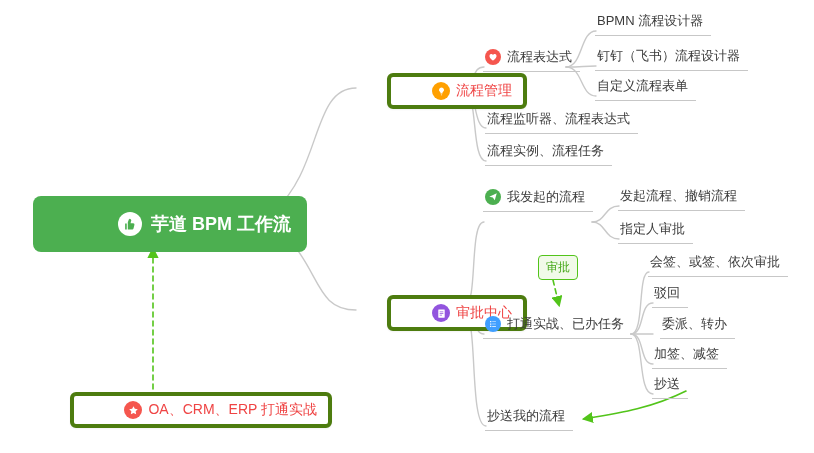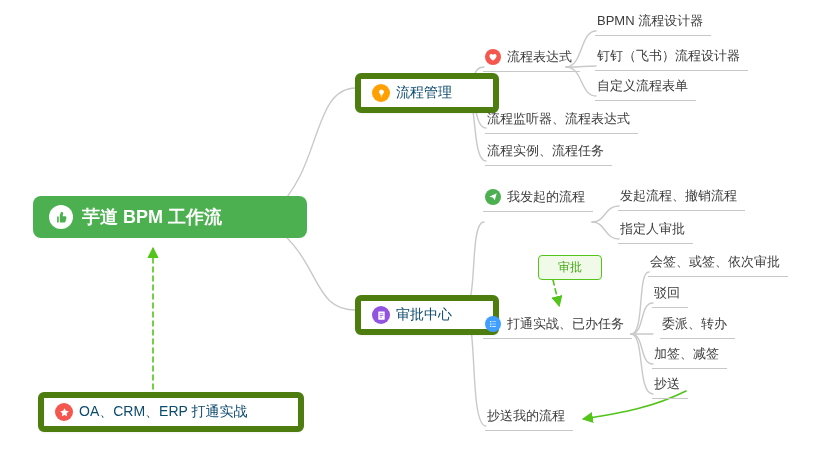--- a/index.html
+++ b/index.html
@@ -5,35 +5,36 @@
   html,body { margin:0; padding:0; }
   body {
     width:814px; height:453px;
     background:#ffffff;
     font-family:"Liberation Sans","DejaVu Sans",sans-serif;
     position:relative; overflow:hidden;
   }
   .canvas { position:absolute; left:0; top:0; width:814px; height:453px; }
   svg.links { position:absolute; left:0; top:0; }
 
-  .node { position:absolute; display:flex; align-items:center; gap:6px; white-space:nowrap; }
+  .node { position:absolute; display:flex; align-items:center; gap:6px; white-space:nowrap;justify-content:flex-end; }
 
   .box {
-    background:#fff; border:6px solid #4d7c0f; border-radius:6px;
-    padding:5px 11px; font-size:14px; color:#0c4a6e;
+    background:#fff; border:4px solid #4d7c0f; border-radius:6px;
+    padding:5px 11px; font-size:14px; color:#ef4444;
     box-shadow:0 1px 2px rgba(0,0,0,.05);
+    margin-left:32px;
   }
   .leaf {
     border-bottom:1.5px solid #c7c7c7;
     padding:2px 8px 5px 2px;
     font-size:13px; color:#3c3c3c;
   }
   .main {
     background:#4caf50; border-radius:8px;
-    padding:9px 16px; color:#fff;
+    padding:16px 16px; color:#fff;
     font-size:18px; font-weight:bold; gap:9px;
     width:242px;
   }
 
   .circle {
     width:18px; height:18px; border-radius:50%;
     display:inline-flex; align-items:center; justify-content:center; flex:none;
   }
   .circle svg { width:11px; height:11px; display:block; }
   .leaf .circle { width:16px; height:16px; }
@@ -43,21 +44,21 @@
 
   .c-orange { background:#ffa000; }
   .c-purple { background:#9254de; }
   .c-red    { background:#f5564e; }
   .c-green  { background:#4caf50; }
   .c-blue   { background:#409eff; }
 
   .tag {
     position:absolute;
     border:1px solid #52c41a; background:#f1fae9; color:#43a716;
-    font-size:12px; padding:3px 19px; border-radius:4px;
+    font-size:12px; padding:3px 7px; border-radius:4px;
   }
 
   
   #main          { left:33px;  top:196px; }
   #note          { left:38px;  top:392px; width:232px; }
   #pm            { left:355px; top:73px;  width:110px; }
   #ac            { left:355px; top:295px; width:110px; }
   #pm-model      { left:483px; top:46px; }
   #pm-l1         { left:595px; top:10px; }
   #pm-l2         { left:595px; top:45px; }

